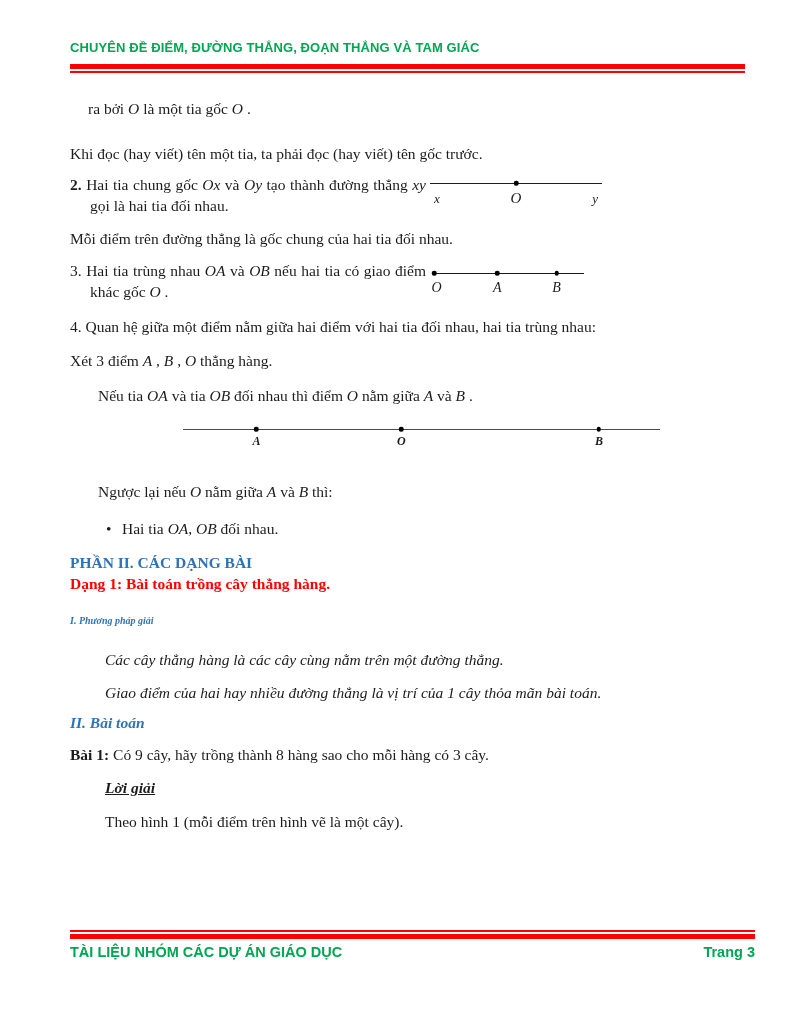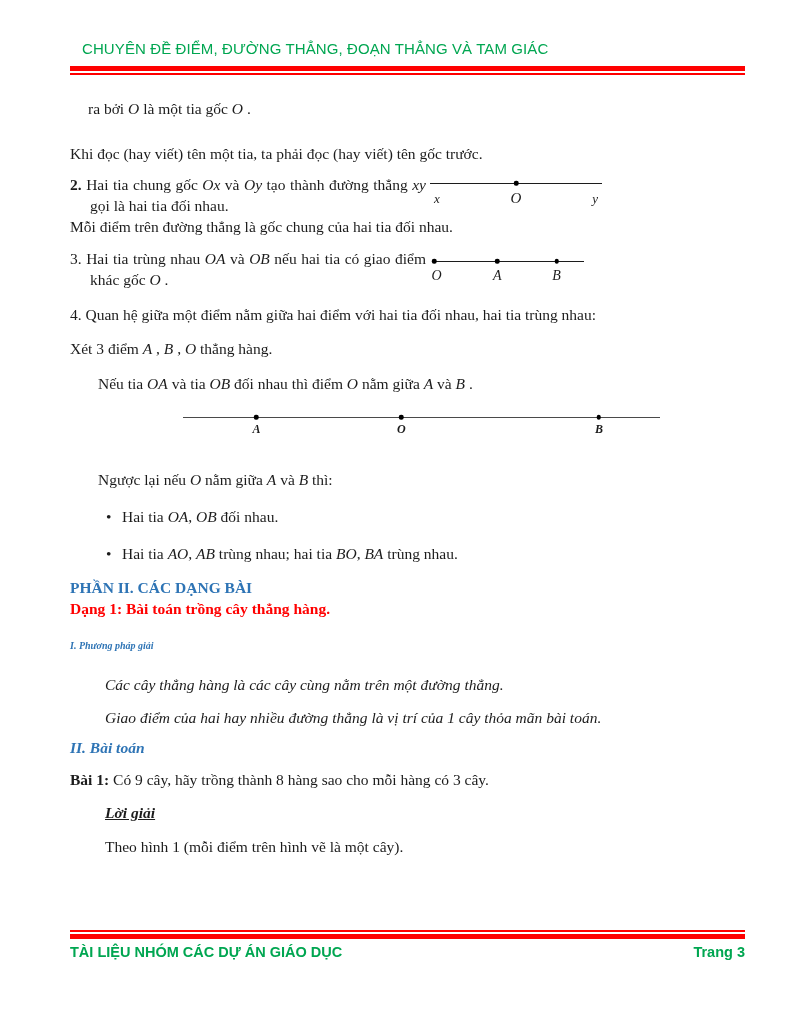--- a/index.html
+++ b/index.html
@@ -5,45 +5,45 @@
   * { margin:0; padding:0; box-sizing:border-box; }
   html,body { background:#ffffff; }
   .page {
     position:relative; width:792px; height:1024px; background:#ffffff;
     font-family:"Liberation Serif", serif; font-size:15.5px; color:#1c1c1c;
     overflow:hidden;
   }
   
   .hdr { position:absolute; top:40px; left:70px; right:47px; }
   .hdr-title {
-    font-family:"Liberation Sans", sans-serif; font-weight:normal;
-    font-size:15px; color:#00A651; letter-spacing:0.1px;margin-left:12px;
+    font-family:"Liberation Sans", sans-serif; font-weight:bold;
+    font-size:13px; color:#00A651; letter-spacing:0.1px;
   }
   .rule-thick { height:5px; background:#FF0000; }
   .rule-thin  { height:1.5px; background:#FF0000; }
   .hdr .rule-thick { margin-top:9px; }
   .hdr .rule-thin  { margin-top:2px; }
-  .ftr { position:absolute; top:930px; left:70px; right:47px; }
+  .ftr { position:absolute; top:930px; left:70px; right:37px; }
   .ftr .rule-thin  { margin-bottom:2px; }
   .ftr-row {
     display:flex; justify-content:space-between; margin-top:5px;
     font-family:"Liberation Sans", sans-serif; font-weight:bold;
     font-size:14.5px; color:#00A651;
   }
   
   .content { position:absolute; top:0; left:70px; width:676px; }
   .content p { line-height:21px; }
   .mvar { font-style:italic; }
   .b { font-weight:bold; }
   .p-intro   { margin-top:98px; padding-left:18px; }
   .p-read    { margin-top:24px; }
   .row       { position:relative; margin-top:10px; }
   .row-text  { width:356px; line-height:26px; text-align:justify;
                padding-left:20px; text-indent:-20px; }
-  .p-each    { }
+  .p-each    { margin-top:12px; }
   .row3      { margin-top:11px; }
   .p-item4   { margin-top:14px; }
   .p-xet     { margin-top:13px; }
   .p-neu     { margin-top:14px; padding-left:28px; }
   .p-nguoc   { margin-top:27px; padding-left:28px; }
   .bullet    { margin-top:16px; padding-left:36px; }
   .bullet-glyph { display:inline-block; width:16px; }
   .h-part2   { margin-top:13px; font-weight:bold; color:#2E74B5; font-size:15.5px; }
   .h-dang1   { font-weight:bold; color:#FF0000; font-size:15.5px; }
   .h-method  { margin-top:16px; font-weight:bold; font-style:italic; color:#2E74B5; font-size:10px; }
@@ -130,21 +130,20 @@
       <div class="dot" style="left:87.2%; top:9px;"></div>
       <span class="dlabel" style="left:15.4%; top:14px;">A</span>
       <span class="dlabel" style="left:45.8%; top:14px;">O</span>
       <span class="dlabel" style="left:87.2%; top:14px;">B</span>
     </div>
 
     <p class="p-nguoc"><span>Ngược lại nếu </span><span class="mvar">O</span><span> nằm giữa </span><span class="mvar">A</span><span> và </span><span class="mvar">B</span><span> thì:</span></p>
 
     <p class="bullet"><span class="bullet-glyph">•</span><span><span>Hai tia </span><span class="mvar">OA</span><span>, </span><span class="mvar">OB</span><span> đối nhau.</span></span></p>
 
-    <p class="bullet"><span class="bullet-glyph">•</span><span><span>Hai tia </span><span class="mvar">AO</span><span>, </span><span class="mvar">AB</span><span> trùng nhau; hai tia </span><span class="mvar">BO</span><span>, </span><span class="mvar">BA</span><span> trùng nhau.</span></span></p>
 
     <p class="h-part2">PHẦN II. CÁC DẠNG BÀI</p>
 
     <p class="h-dang1">Dạng 1: Bài toán trồng cây thẳng hàng.</p>
 
     <p class="h-method">I. Phương pháp giải</p>
 
     <p class="p-meth1">Các cây thẳng hàng là các cây cùng nằm trên một đường thẳng.</p>
 
     <p class="p-meth2">Giao điểm của hai hay nhiều đường thẳng là vị trí của 1 cây thỏa mãn bài toán.</p>

